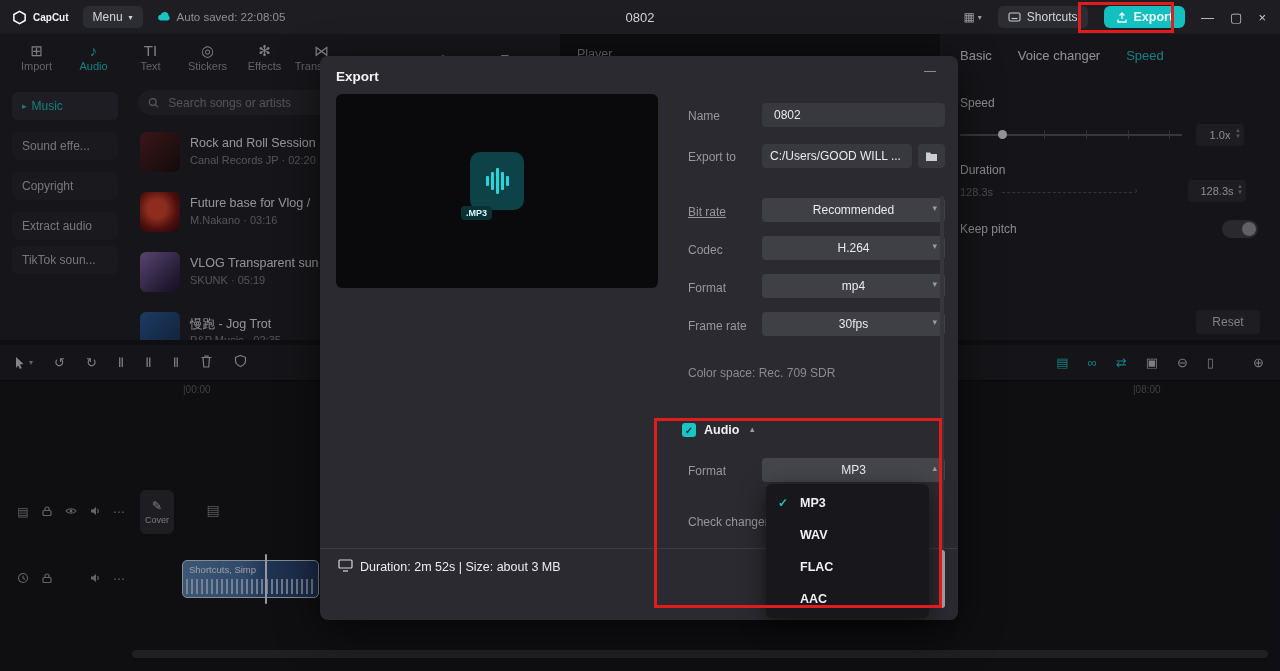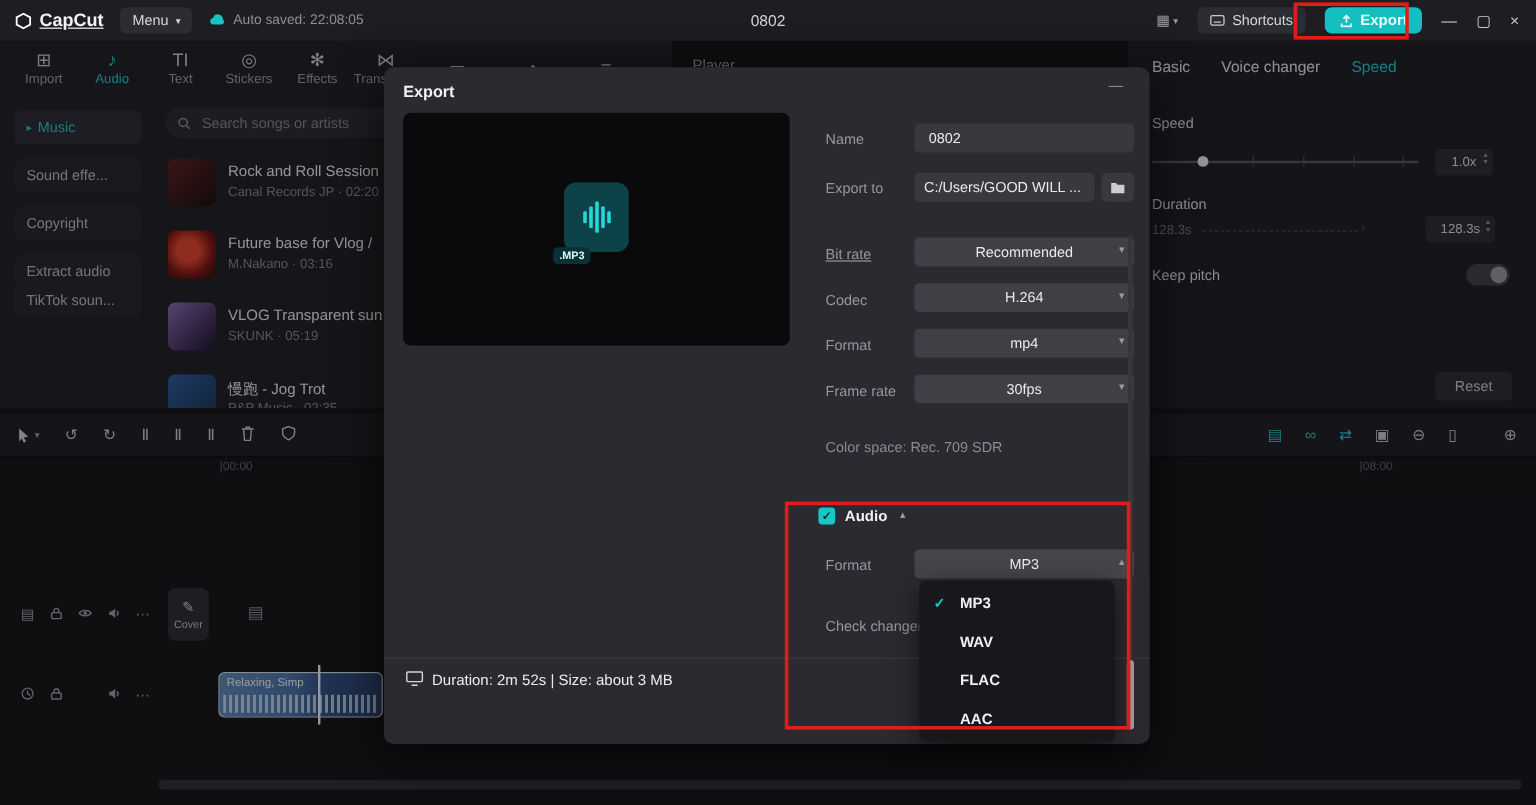--- a/index.html
+++ b/index.html
@@ -2,21 +2,21 @@
 <html><head>
 <meta charset="utf-8">
 <style>
   html,body{margin:0;padding:0;background:#000;}
   .app{position:relative;width:1280px;height:671px;overflow:hidden;background:#121215;
        font-family:"Liberation Sans",sans-serif;color:#ddd;font-size:12px;}
   .abs{position:absolute;}
   
   .topbar{position:absolute;left:0;top:0;width:1280px;height:34px;background:#1d1d22;
           display:flex;align-items:center;gap:14px;padding:0 0 0 12px;box-sizing:border-box;z-index:45;}
-  .logo{display:flex;align-items:center;gap:6px;color:#f2f2f5;font-weight:bold;font-size:15px;text-decoration:underline;}
+  .logo{display:flex;align-items:center;gap:6px;color:#f2f2f5;font-weight:bold;font-size:10px;}
   .btn-dark{background:#2c2c33;border-radius:5px;color:#d6d6da;display:flex;align-items:center;
             gap:6px;padding:4px 10px;font-size:12px;cursor:default;}
   .autosave{display:flex;align-items:center;gap:6px;color:#8f8f96;font-size:11.5px;}
   .tb-title{position:absolute;left:50%;transform:translateX(-50%);color:#d2d2d7;font-size:13px;}
   .tb-right{margin-left:auto;display:flex;align-items:center;gap:16px;padding-right:14px;}
   .export-btn{background:#13bfbf;border-radius:6px;color:#eafafa;display:flex;align-items:center;
               gap:6px;padding:4px 12px;font-size:12.5px;font-weight:bold;}
   .winctl{color:#cacace;font-size:13px;}
   
   .left-panel{position:absolute;left:0;top:34px;width:560px;height:306px;background:#1f1f24;}
@@ -152,21 +152,21 @@
     </div>
     <div class="side-item" style="top:98px;">
       <span>Sound effe...</span>
     </div>
     <div class="side-item" style="top:138px;">
       <span>Copyright</span>
     </div>
     <div class="side-item" style="top:178px;">
       <span>Extract audio</span>
     </div>
-    <div class="side-item" style="top:202px;">
+    <div class="side-item" style="top:212px;">
       <span>TikTok soun...</span>
     </div>
 
     <div class="search">
       <svg width="12" height="12" viewBox="0 0 12 12">
         <circle cx="5" cy="5" r="3.6" stroke="#8b8b92" stroke-width="1.3" fill="none"></circle>
         <path d="M8 8l2.6 2.6" stroke="#8b8b92" stroke-width="1.3"></path>
       </svg>
       <input type="text" placeholder="Search songs or artists" style="">
     </div>
@@ -317,21 +317,21 @@
     </span>
     <span class="hicon" style="left:112px;top:232px;">⋯</span>
 
     <div class="cover-btn">
       <span style="font-size:12px;">✎</span>
       <span class="clabel">Cover</span>
     </div>
     <span class="hicon" style="left:206px;top:163px;font-size:14px;color:#8a8a90;">▤</span>
 
     <div class="clip">
-      <span class="ctitle">Relaxing, Simp</span>
+      <span class="ctitle">Shortcuts, Simp</span>
       <span class="wave"></span>
     </div>
     <div class="playhead"></div>
 
     <div class="hscroll"></div>
   </div>
 
   <div class="dim"></div>
 
   <div class="topbar">

